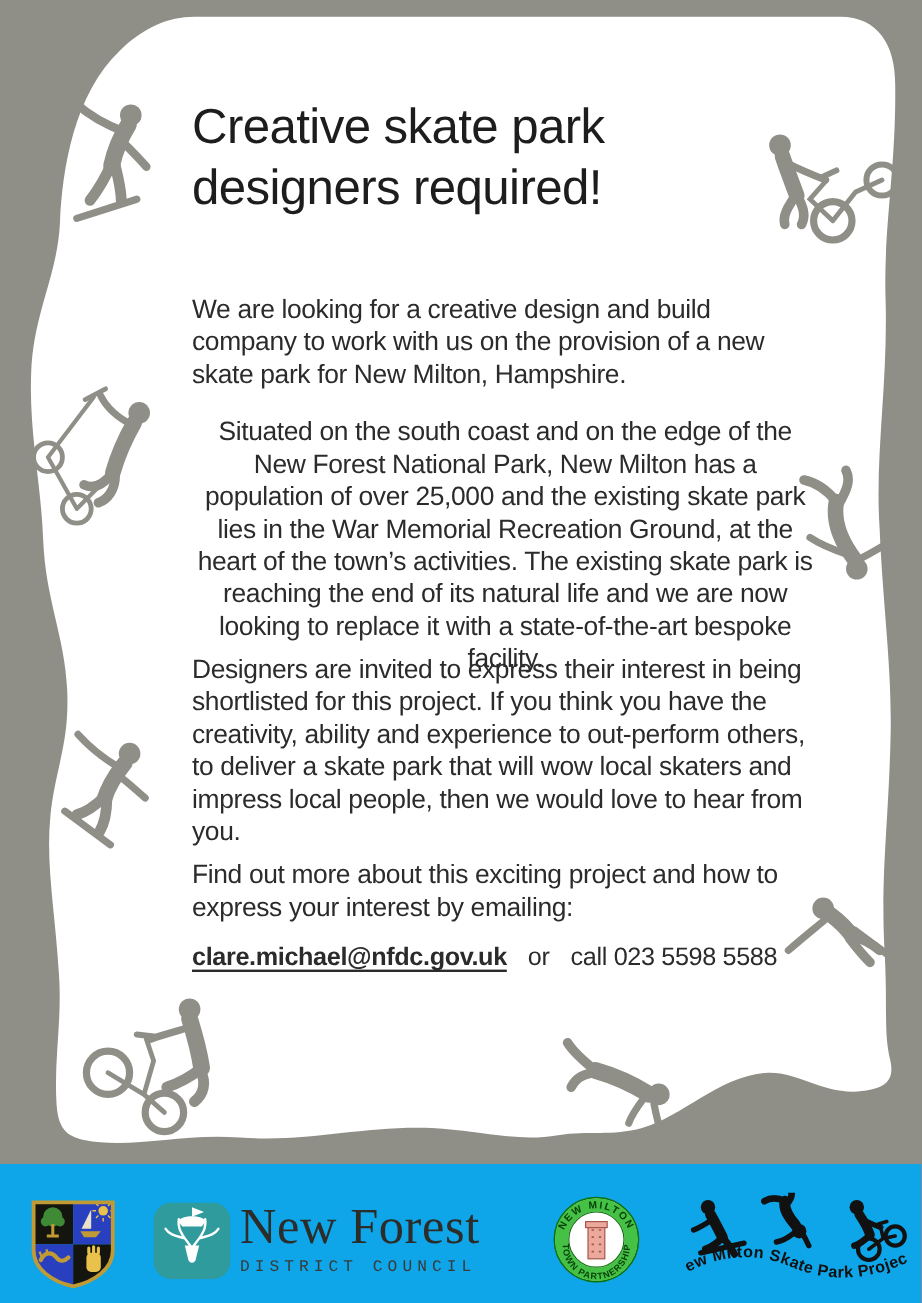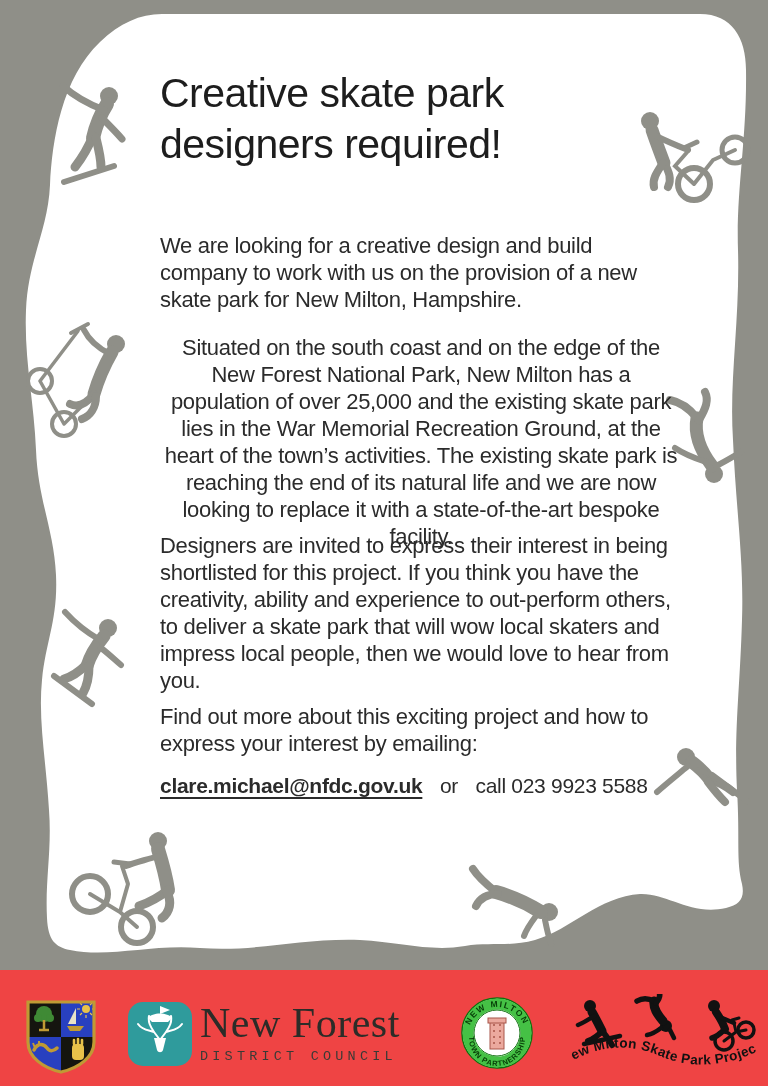--- a/index.html
+++ b/index.html
@@ -1,35 +1,35 @@
 <!DOCTYPE html>
 <html><head>
 <meta charset="utf-8">
 <style>
   * { margin:0; padding:0; box-sizing:border-box; }
   html,body { width:768px; }
   body { font-family:"Liberation Sans", sans-serif; background:#8f8f88; }
   .poster { position:relative; width:768px; height:1086px; overflow:hidden; background:#8f8f88; }
   .frame-svg { position:absolute; top:0; left:0; }
-  .content { position:absolute; top:4px; left:0; width:768px; height:1022px; color:#262626; }
+  .content { position:absolute; top:16px; left:0; width:768px; height:1022px; color:#262626; }
   .page-title { position:absolute; top:64px; left:160px; width:500px;
     font-size:41px; line-height:1.24; font-weight:400; letter-spacing:-0.5px; color:#1d1d1d; }
   .para { position:absolute; left:160px; width:522px; font-size:22px; line-height:27px;
     letter-spacing:-0.3px; color:#2b2b2b; }
   .p1 { top:228px; }
   .p2 { top:330px;text-align:center; }
   .p3 { top:528px; }
   .p4 { top:699px; }
   .contact-row { position:absolute; top:770px; left:160px; width:560px; font-size:21px;
     letter-spacing:-0.3px; color:#2b2b2b; }
   .email-link { text-decoration:underline; text-underline-offset:4px; color:#2b2b2b; cursor:pointer;font-weight:bold; }
   .or-sep { margin:0 12px; }
   .deadline-row { position:absolute; top:822px; left:200px; font-size:21px; letter-spacing:-0.3px; color:#222; }
   .deadline-date { font-weight:700; margin-left:6px; }
-  .footer { position:absolute; top:970px; left:0; width:768px; height:116px; background:#ef4444; }
+  .footer { position:absolute; top:970px; left:0; width:768px; height:116px; background:#0ea5e9; }
   .logo { position:absolute; }
   .crest-logo { left:20px; top:28px; }
   .nfdc-logo { left:128px; top:32px; display:flex; align-items:center; }
   .nfdc-text { margin-left:8px; }
   .nfdc-name { font-family:"Liberation Serif", serif; font-size:42px; line-height:0.95; color:#2c2c28; letter-spacing:0.5px; }
   .nfdc-sub { font-size:13.5px; letter-spacing:4.2px; color:#3a3a36; margin-top:6px;font-family:Liberation Mono, monospace; }
   .partnership-logo { left:460px; top:26px; }
   .skate-logo { left:562px; top:24px; }
   svg text { font-family:"Liberation Sans", sans-serif; }
 </style>
@@ -152,21 +152,21 @@
 
   <div class="content">
     <h1 class="page-title">Creative skate park designers required!</h1>
     <p class="para p1">We are looking for a creative design and build company to work with us on the provision of a new skate park for New Milton, Hampshire.</p>
     <p class="para p2">Situated on the south coast and on the edge of the New Forest National Park, New Milton has a population of over 25,000 and the existing skate park lies in the War Memorial Recreation Ground, at the heart of the town’s activities. The existing skate park is reaching the end of its natural life and we are now looking to replace it with a state-of-the-art bespoke facility.</p>
     <p class="para p3">Designers are invited to express their interest in being shortlisted for this project. If you think you have the creativity, ability and experience to out-perform others, to deliver a skate park that will wow local skaters and impress local people, then we would love to hear from you.</p>
     <p class="para p4">Find out more about this exciting project and how to express your interest by emailing:</p>
     <div class="contact-row">
       <span class="email-link">clare.michael@nfdc.gov.uk</span>
       <span class="or-sep">or</span>
-      <span>call 023 9923 5588</span>
+      <span>call 023 5598 5588</span>
     </div>
   </div>
 
   <div class="footer">
 
     <svg class="logo crest-logo" width="82" height="78" viewBox="0 0 82 78">
       <defs>
           <clipPath id="shieldClip">
             <path d="M8,4 H74 V44 C74,59 59,70 41,74 C23,70 8,59 8,44 Z"></path>
           </clipPath>

